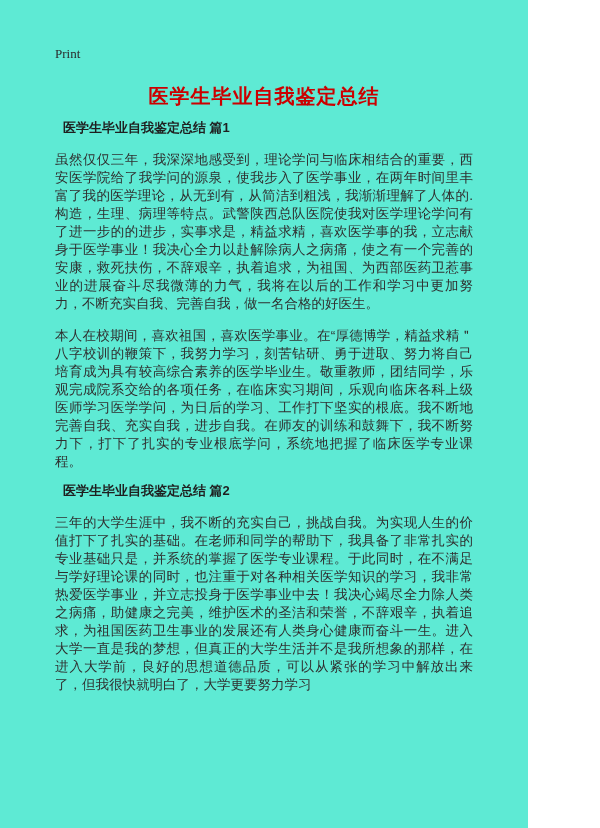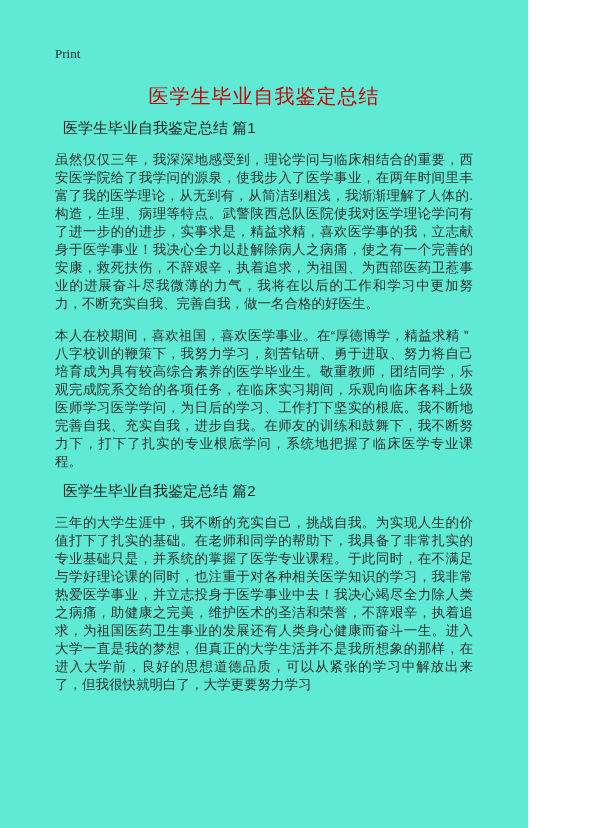--- a/index.html
+++ b/index.html
@@ -23,36 +23,36 @@
     line-height: 14px;
     color: #2b2b2b;
     display: inline-block;
     cursor: pointer;
   }
   .doc-title {
     margin: 22px 0 0 0;
     text-align: center;
     font-size: 20px;
     line-height: 24px;
-    font-weight: 400;
+    font-weight: 700;
     letter-spacing: 1px;
     color: #cc0000; 
   }
   .doc-subtitle {
     margin-top: 16px;
     font-size: 14px;
     line-height: 16px;
     font-weight: 400;
     color: #2f2f2f;
   }
   .sec-heading {
     margin: 11px 0 0 0;
-    font-size: 15px;
+    font-size: 13px;
     line-height: 18px;
-    font-weight: 400;
+    font-weight: 700;
     color: #1f1f1f;
     padding-left: 8px;
   }
   .body-para {
     margin: 14px 0 0 0;
     font-size: 13.5px;
     line-height: 18px;
     text-align: justify;
     color: #2f2f2f;
     word-break: break-all;

